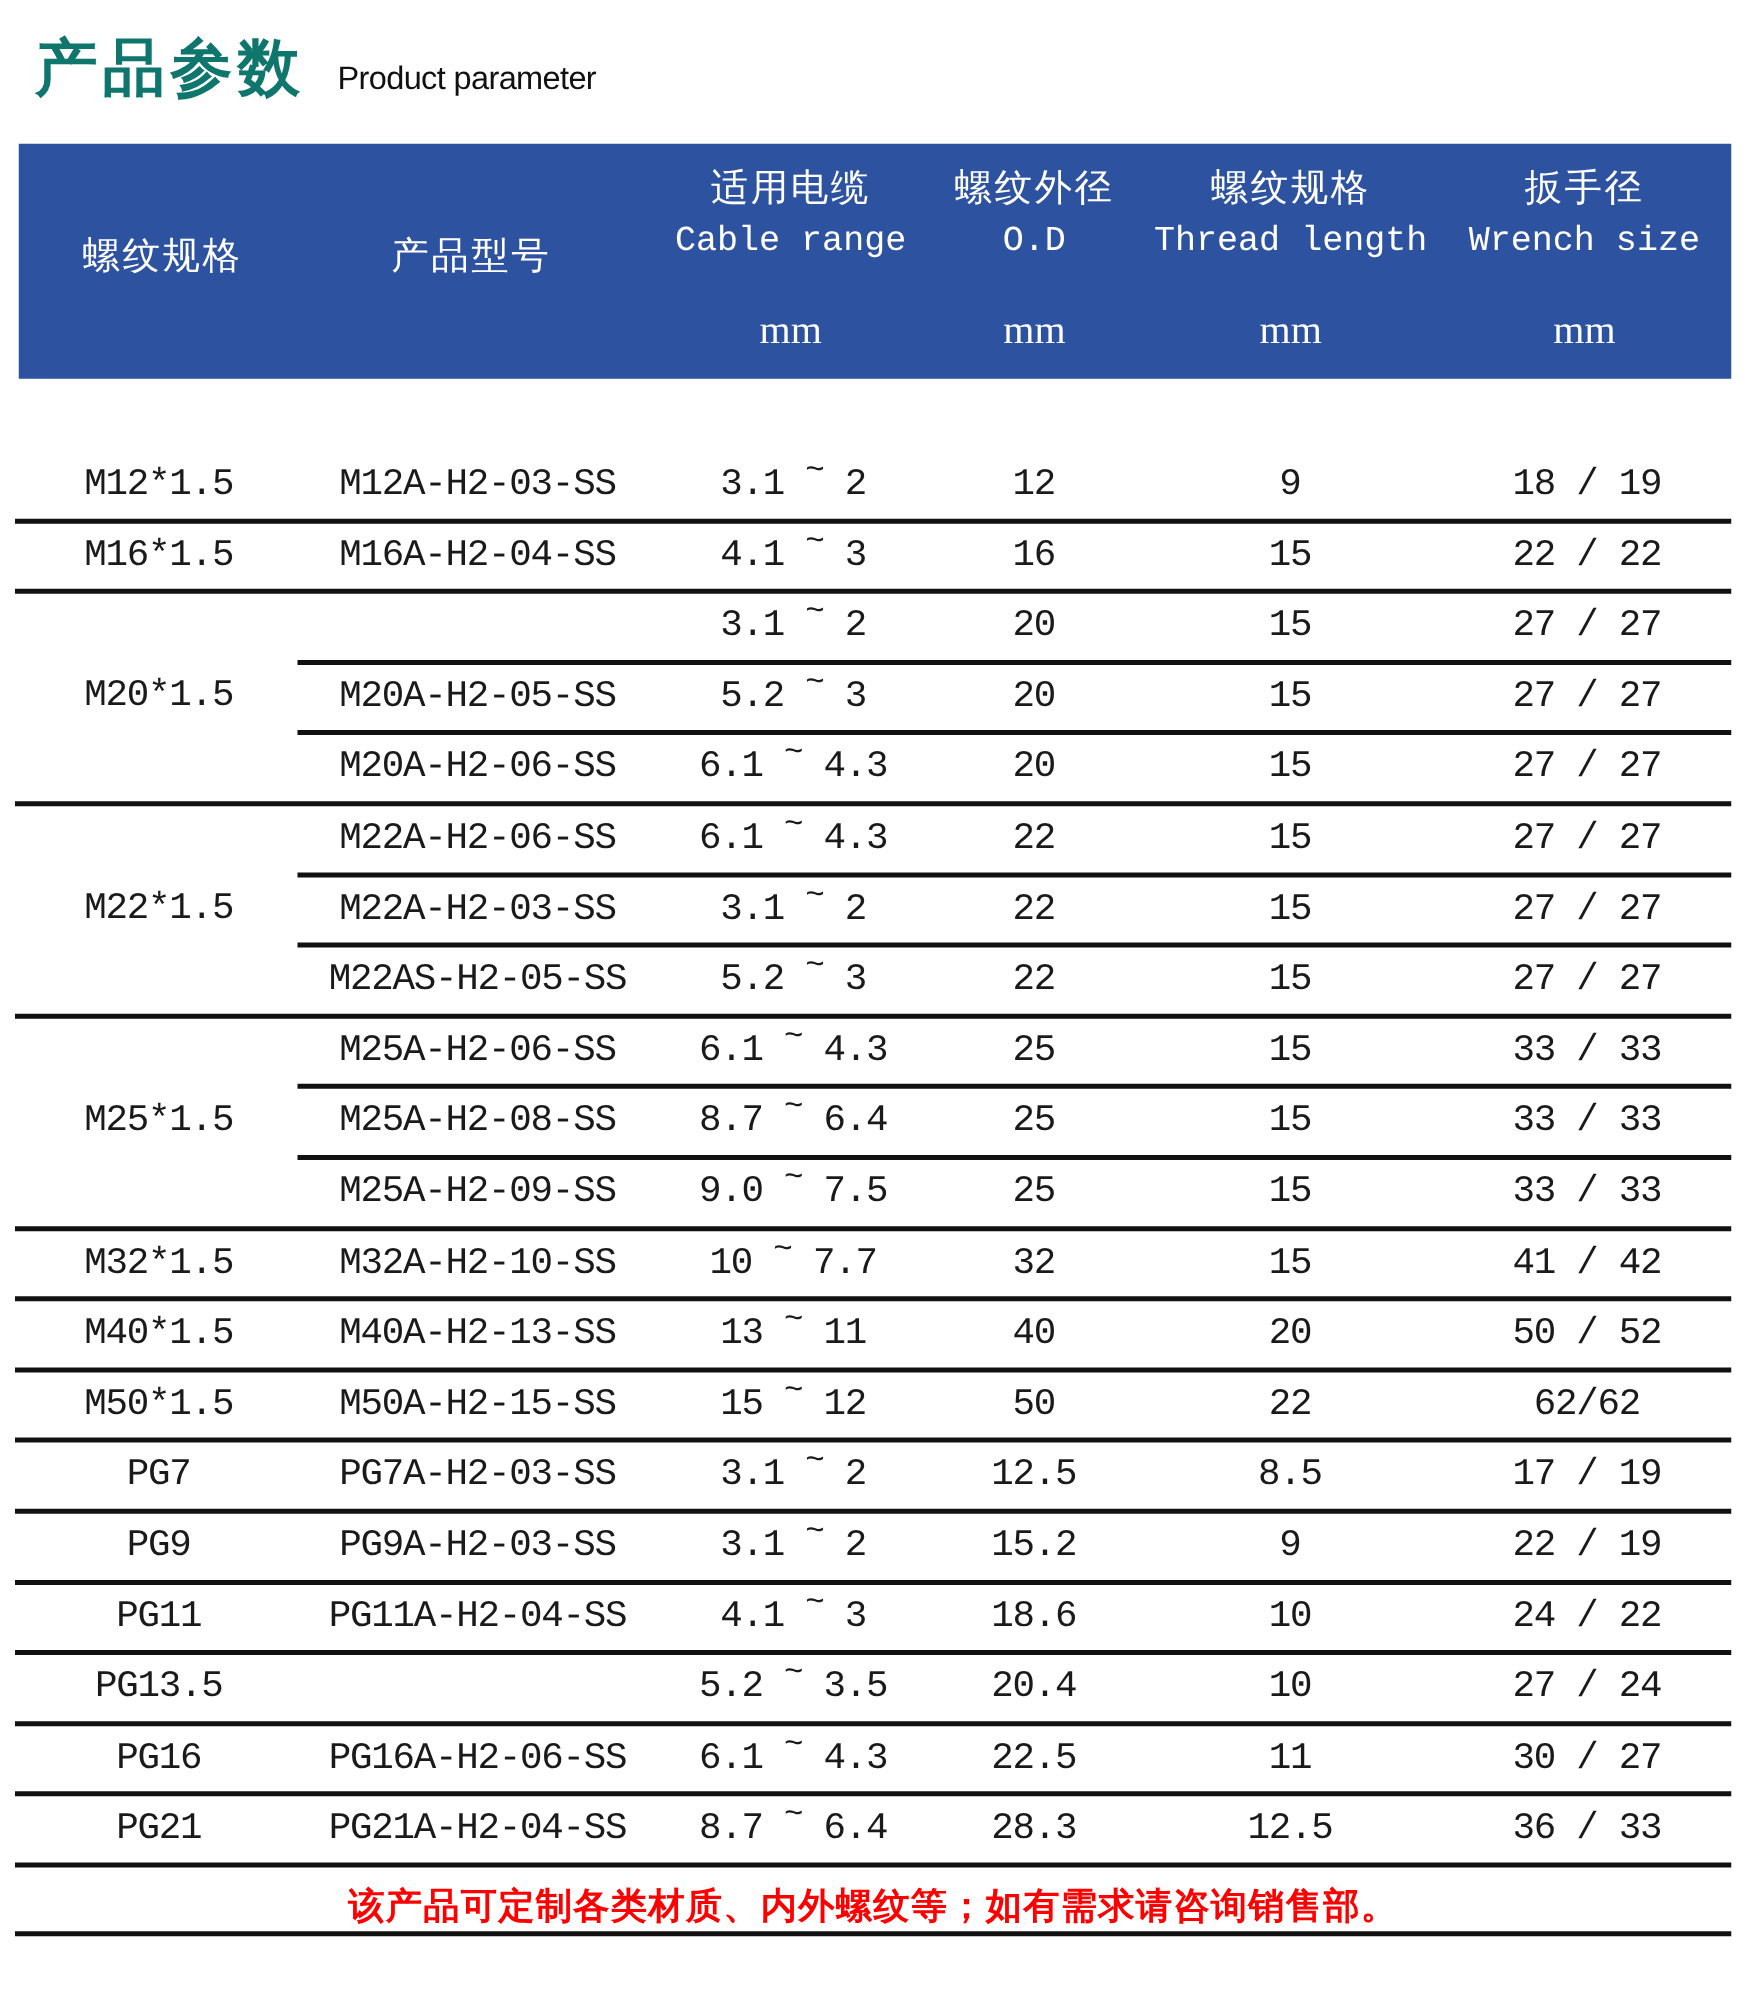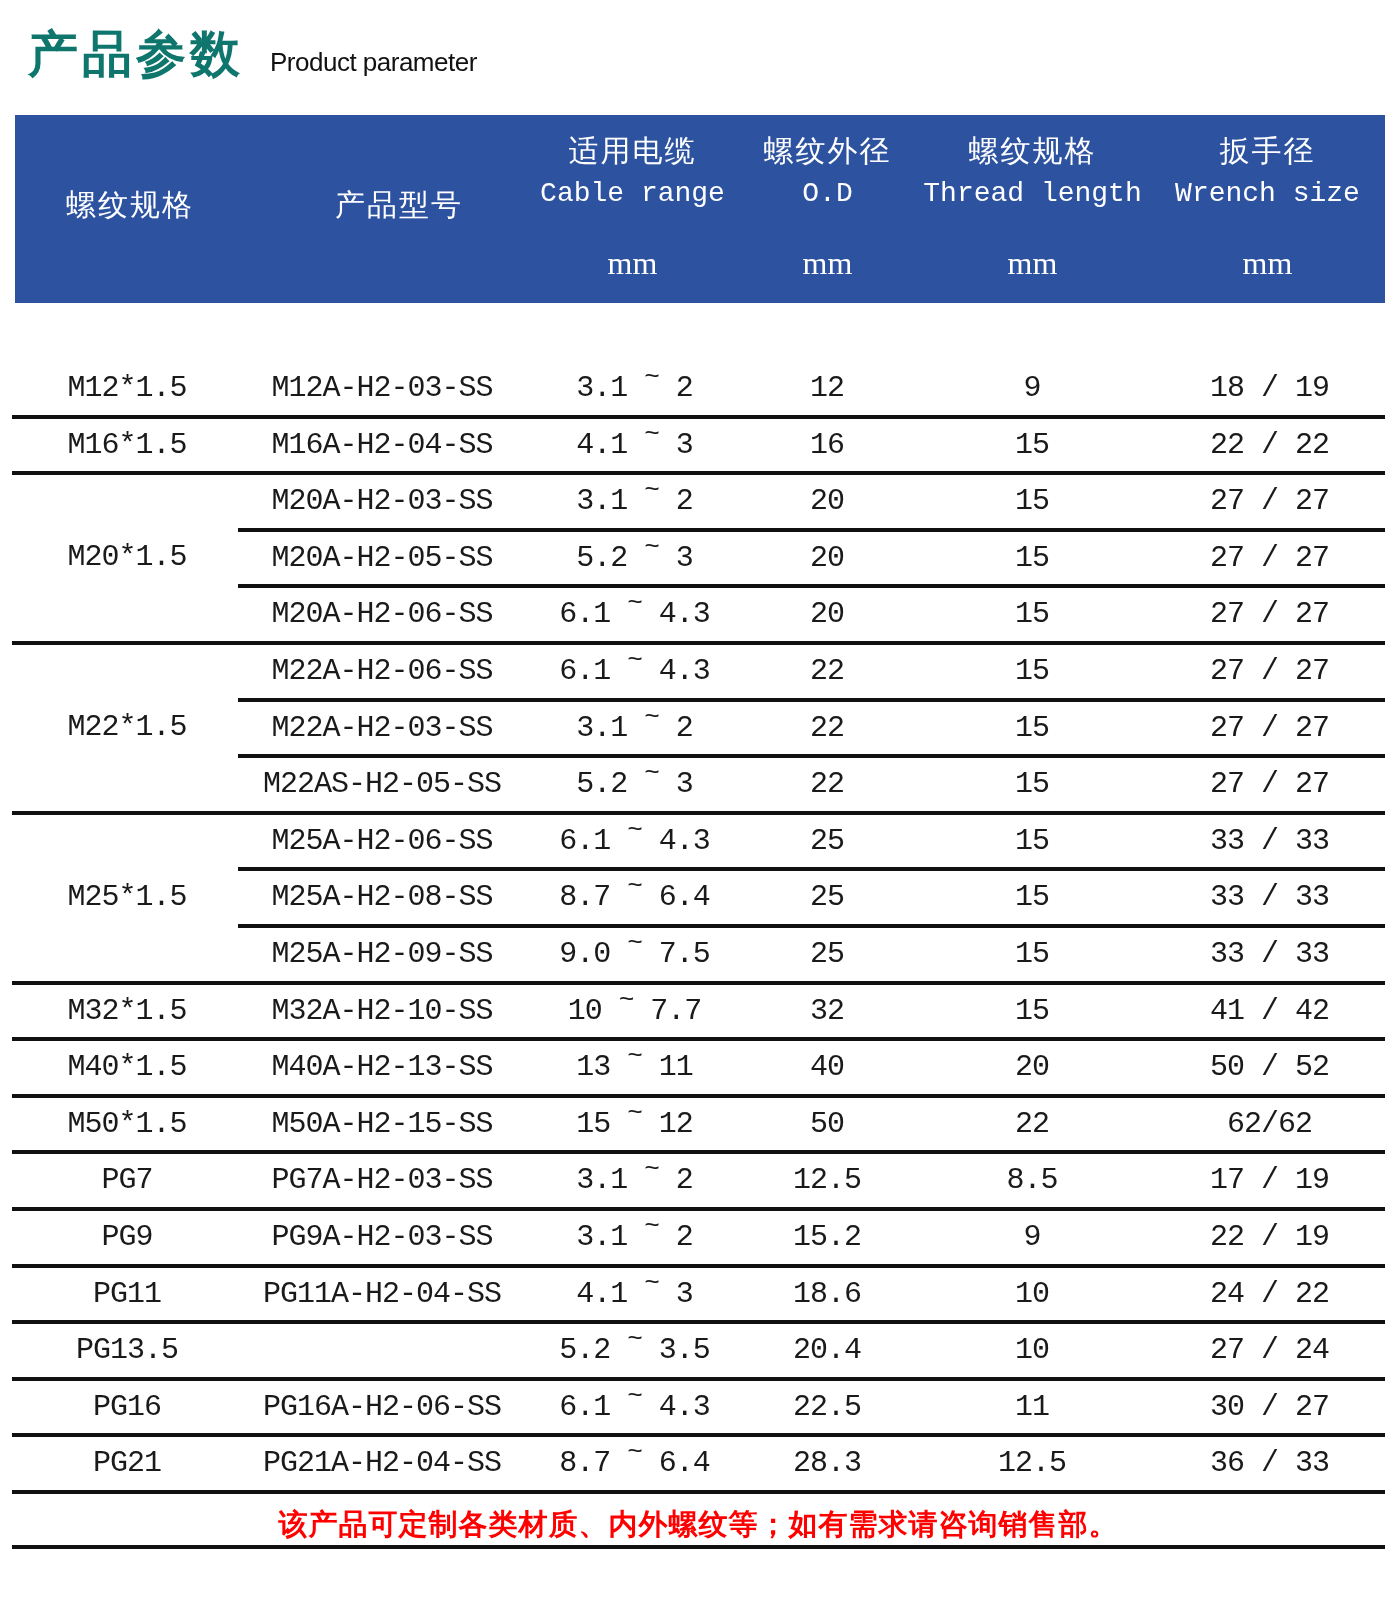--- a/index.html
+++ b/index.html
@@ -31,21 +31,21 @@
 
 <div class="title-block">
   <span class="title-cn">产品参数</span>
   <span class="title-en">Product parameter</span>
 </div>
 
 <div class="header">
   <div class="hcol" style="left:0;width:230px;">
     <div class="single">螺纹规格</div>
   </div>
-  <div class="hcol" style="left:244px;width:280px;">
+  <div class="hcol" style="left:222px;width:280px;">
     <div class="single">产品型号</div>
   </div>
   <div class="hcol" style="left:510px;width:215px;">
     <div class="cn">适用电缆</div>
     <div class="en">Cable range</div>
     <div class="unit">mm</div>
   </div>
   <div class="hcol" style="left:725px;width:175px;">
     <div class="cn">螺纹外径</div>
     <div class="en">O.D</div>
@@ -76,21 +76,20 @@
     <div class="row" style="top: 56.6px;">
       <div class="cell" style="left: 230px; width: 280px;">M16A-H2-04-SS</div>
       <div class="cell" style="left: 510px; width: 225px;"><span>4.1</span> <span class="tilde">~</span> <span>3</span></div>
       <div class="cell" style="left: 735px; width: 160px;">16</div>
       <div class="cell" style="left: 900px; width: 240px;">15</div>
       <div class="cell" style="left: 1140px; width: 235px;">22 / 22</div>
     </div>
     <div class="spec" style="top: 56.6px; height: 56.6px; line-height: 56.6px;">M16*1.5</div>
     <div class="hline" style="left: 0px; width: 1373px; top: 111.2px;"></div>
     <div class="row" style="top: 113.2px;">
-      <div class="cell" style="left: 230px; width: 280px;">M20A-H2-03-SS</div>
       <div class="cell" style="left: 510px; width: 225px;"><span>3.1</span> <span class="tilde">~</span> <span>2</span></div>
       <div class="cell" style="left: 735px; width: 160px;">20</div>
       <div class="cell" style="left: 900px; width: 240px;">15</div>
       <div class="cell" style="left: 1140px; width: 235px;">27 / 27</div>
     </div>
     <div class="hline" style="left: 226px; width: 1147px; top: 167.8px;"></div>
     <div class="row" style="top: 169.8px;">
       <div class="cell" style="left: 230px; width: 280px;">M20A-H2-05-SS</div>
       <div class="cell" style="left: 510px; width: 225px;"><span>5.2</span> <span class="tilde">~</span> <span>3</span></div>
       <div class="cell" style="left: 735px; width: 160px;">20</div>

